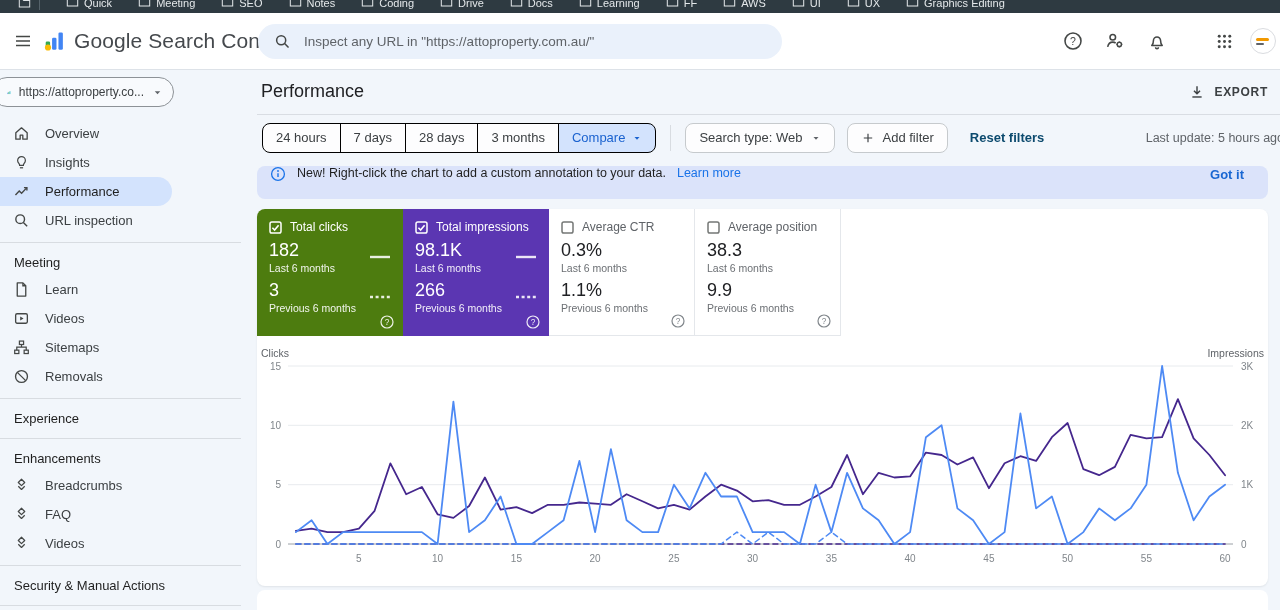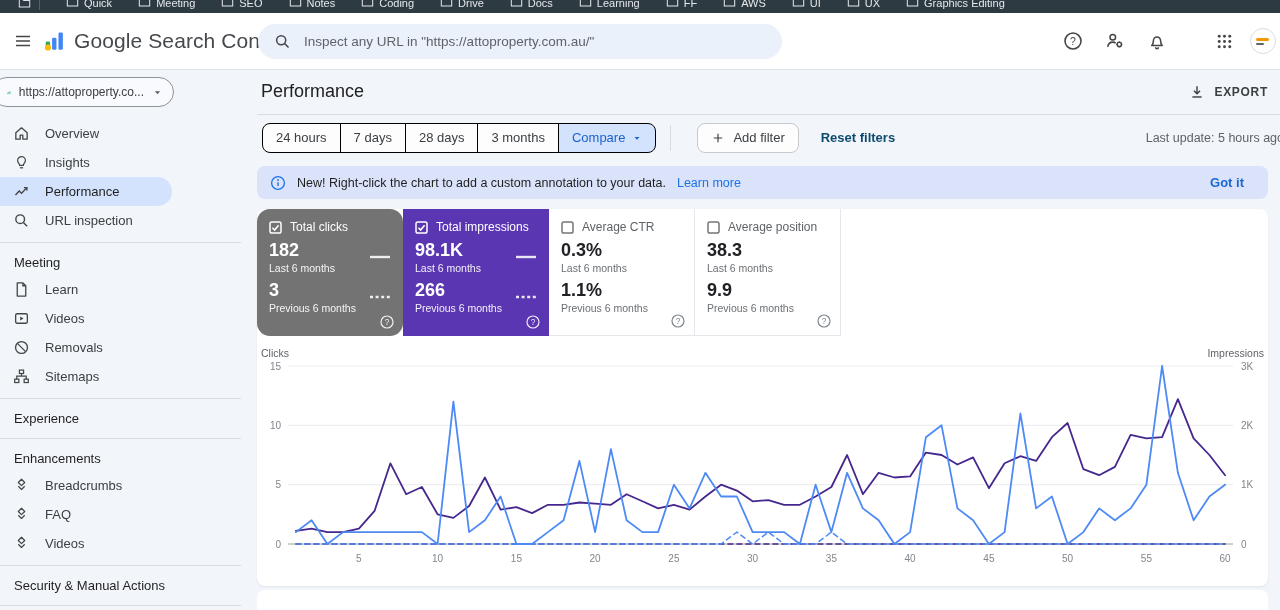--- a/index.html
+++ b/index.html
@@ -67,37 +67,37 @@
   .seg-compare{border-radius:0 8px 8px 0;background:#d3e3fd;color:#1a62cf;gap:7px;display:flex}
   .vsep{width:1px;height:26px;background:#d8dce1;margin:0 14px}
   .pill-btn{height:30px;border:1px solid #c6cacd;border-radius:8px;background:#fdfdfe;display:flex;
             align-items:center;gap:8px;padding:0 13px;font-family:inherit;font-size:13px;color:#3c4043;cursor:pointer}
   .add-filter{margin-left:12px}
   .reset-link{margin-left:16px;font-size:13px;color:#0c4a6e;font-weight:600;cursor:pointer;background:none;border:none;font-family:inherit}
   .last-update{margin-left:auto;font-size:12.5px;color:#5f6368;white-space:nowrap;margin-right:-4px}
 
   
   .banner{margin:5px 12px 10px 0;height:34px;border-radius:8px;background:#dbe3fa;
-          display:flex;align-items:center;gap:11px;padding:0 18px 0 13px}
+          display:flex;align-items:flex-start;gap:11px;padding:0 18px 0 13px}
   .banner-text{font-size:12.5px;color:#1f1f1f}
   .banner-link{font-size:12.5px;color:#1a73e8;cursor:pointer}
   .banner-dismiss{margin-left:auto;font-size:13px;font-weight:600;color:#1967d2;background:none;border:none;font-family:inherit;cursor:pointer}
 
   
   .panel{margin-right:12px;background:#fff;border-radius:8px;height:386px;
          box-shadow:0 1px 2px rgba(60,64,67,.10)}
   .cards{display:flex}
   .card{width:146px;height:127px;padding:11px 12px;position:relative;cursor:pointer}
   .card.blue{border-radius:8px 0 0 0;color:#fff}
   .card.purple{color:#fff}
   .card.white{border-right:1px solid #e4e7eb;border-bottom:1px solid #e4e7eb;background:#fff}
   .card-head{display:flex;align-items:center;gap:8px;font-size:12px;white-space:nowrap}
   .card.white .card-head{color:#5f6368}
   .metric{margin-top:6px;display:flex;justify-content:space-between;align-items:center}
-  .m-val{font-size:18px;font-weight:700;line-height:1.15}
+  .m-val{font-size:18px;font-weight:400;line-height:1.15}
   .m-per{font-size:10.5px;opacity:.92;margin-top:1px}
   .card.white .m-val{color:#202124}
   .card.white .m-per{color:#5f6368}
   .help-ic{position:absolute;right:9px;bottom:7px;display:flex}
   .card.white .help-ic{color:#80868b}
   .card.blue .help-ic,.card.purple .help-ic{color:rgba(255,255,255,.9)}
 
   
   .chart-wrap{padding-top:12px}
   .chart-wrap text{font-family:"Liberation Sans",sans-serif}
@@ -331,36 +331,36 @@
             <svg width="17" height="17" viewBox="0 0 18 18">
               <rect x="2.8" y="4" width="12.4" height="10" rx="1.5" fill="none" stroke="currentColor" stroke-width="1.4"></rect>
               <path d="M7.6 6.8l3.6 2.2-3.6 2.2z" fill="currentColor"></path>
             </svg>
           </span>
           <span>Videos</span>
         </div>
         <div class="nav-item">
           <span class="nav-icon">
             <svg width="17" height="17" viewBox="0 0 18 18">
-              <circle cx="9" cy="9" r="6.3" fill="none" stroke="currentColor" stroke-width="1.4"></circle>
-              <path d="M4.6 4.6l8.8 8.8" stroke="currentColor" stroke-width="1.4"></path>
-            </svg>
-          </span>
-          <span>Removals</span>
-        </div>
-        <div class="nav-item">
-          <span class="nav-icon">
-            <svg width="17" height="17" viewBox="0 0 18 18">
               <rect x="6.8" y="2.2" width="4.4" height="3.6" fill="none" stroke="currentColor" stroke-width="1.3"></rect>
               <rect x="1.8" y="11.8" width="4.4" height="3.6" fill="none" stroke="currentColor" stroke-width="1.3"></rect>
               <rect x="11.8" y="11.8" width="4.4" height="3.6" fill="none" stroke="currentColor" stroke-width="1.3"></rect>
               <path d="M9 5.8v2.8M4 11.8V8.6h10v3.2" fill="none" stroke="currentColor" stroke-width="1.3"></path>
             </svg>
           </span>
           <span>Sitemaps</span>
+        </div>
+        <div class="nav-item">
+          <span class="nav-icon">
+            <svg width="17" height="17" viewBox="0 0 18 18">
+              <circle cx="9" cy="9" r="6.3" fill="none" stroke="currentColor" stroke-width="1.4"></circle>
+              <path d="M4.6 4.6l8.8 8.8" stroke="currentColor" stroke-width="1.4"></path>
+            </svg>
+          </span>
+          <span>Removals</span>
         </div>
         <div class="side-divider"></div>
         <div class="section-header">Experience</div>
         <div class="side-divider"></div>
         <div class="section-header">Enhancements</div>
         <div class="nav-item">
           <span class="nav-icon">
             <svg width="17" height="17" viewBox="0 0 18 18">
               <path d="M9 2.4 12.4 5.8 9 9.2 5.6 5.8z" fill="none" stroke="currentColor" stroke-width="1.3" stroke-linejoin="round"></path>
               <path d="M5.6 9.8 9 13.2l3.4-3.4" fill="none" stroke="currentColor" stroke-width="1.3" stroke-linejoin="round"></path>
@@ -411,20 +411,26 @@
           <button class="seg-btn">28 days</button>
           <button class="seg-btn">3 months</button>
           <button class="seg-btn seg-compare" id="compareBtn">
           <span>Compare</span>
           <svg width="10" height="10" viewBox="0 0 18 18">
               <path d="M4.5 7h9l-4.5 5z" fill="#1a62cf"></path>
             </svg>
         </button>
       </div>
       <span class="vsep"></span>
+      <button class="pill-btn">
+        <span>Search type: Web</span>
+        <svg width="10" height="10" viewBox="0 0 18 18">
+            <path d="M4.5 7h9l-4.5 5z" fill="#5f6368"></path>
+          </svg>
+      </button>
       <button class="pill-btn add-filter">
         <svg width="14" height="14" viewBox="0 0 18 18">
             <path d="M9 3.6v10.8M3.6 9h10.8" stroke="#3c4043" stroke-width="1.5"></path>
           </svg>
         <span>Add filter</span>
       </button>
       <button class="reset-link">Reset filters</button>
       <span class="last-update">Last update: 5 hours ago</span>
     </div>
 
@@ -434,21 +440,21 @@
           <circle cx="8" cy="5" r="0.9" fill="#1a73e8"></circle>
           <path d="M8 7.2v3.8" stroke="#1a73e8" stroke-width="1.4"></path>
         </svg>
       <span class="banner-text">New! Right-click the chart to add a custom annotation to your data.</span>
       <span class="banner-link">Learn more</span>
       <button class="banner-dismiss">Got it</button>
     </div>
 
     <section class="panel">
       <div class="cards" id="cardsRow">
-          <div class="card blue" style="background: #737373; border-radius: 13px;">
+          <div class="card blue" style="background: #4d7c0f;">
             <div class="card-head">
               <svg width="13" height="13" viewBox="0 0 13 13" style="color:#ffffff">
                 <rect x="1" y="1" width="11" height="11" rx="1.8" fill="none" stroke="currentColor" stroke-width="1.5"></rect>
                 <path d="M3.4 6.8l2.2 2.2 4-4.8" fill="none" stroke="currentColor" stroke-width="1.6"></path>
               </svg>
               <span>Total clicks</span>
             </div>
             <div class="metric">
               <div>
                 <div class="m-val">182</div>

